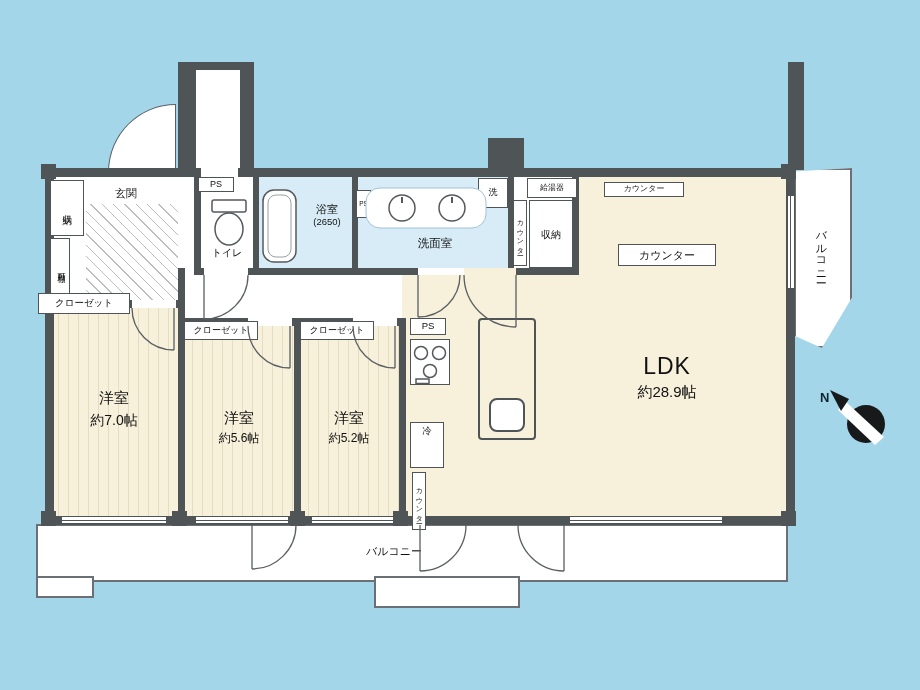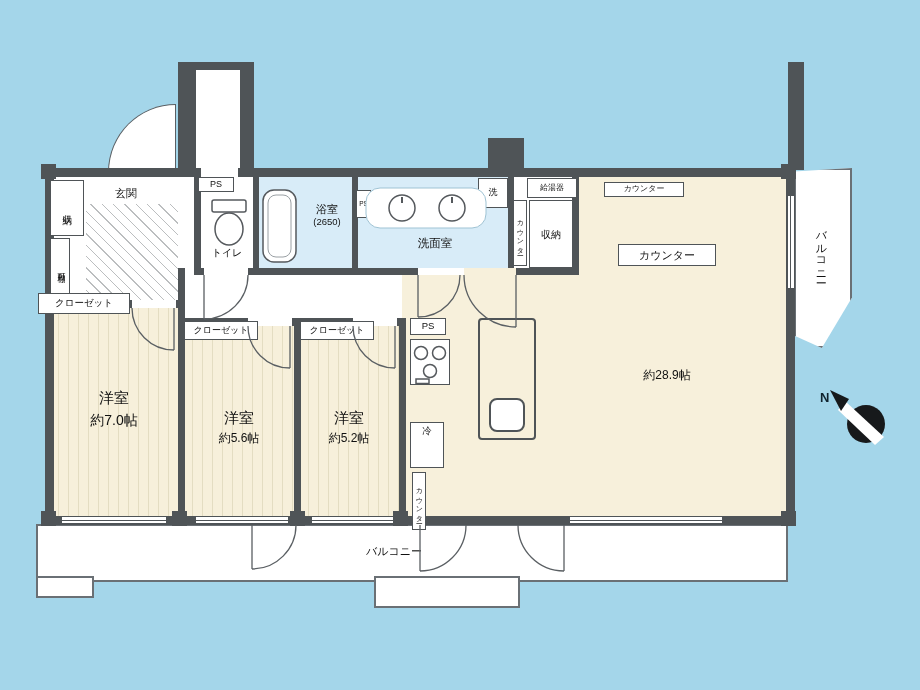--- a/index.html
+++ b/index.html
@@ -144,21 +144,22 @@
   <div class="abs" style="left:489px;top:398px;width:36px;height:34px;background:#fff;border:2px solid #4f5457;border-radius:8px"></div>
 
   <div class="lbl" style="left:92px;top:186px;width:68px;font-size:11px">玄関</div>
   <div class="lbl" style="left:198px;top:246px;width:58px;font-size:10px">トイレ</div>
   <div class="lbl" style="left:298px;top:202px;width:58px;font-size:11px">
     <div>浴室</div>
     <div style="font-size:9.5px">(2650)</div>
   </div>
   <div class="lbl" style="left:398px;top:236px;width:74px;font-size:11.5px">洗面室</div>
   <div class="lbl" style="left:592px;top:352px;width:150px">
-    <div style="font-size:12px;margin-top:16px">約28.9帖</div>
+    <div style="font-size:23px;letter-spacing:1px">LDK</div>
+    <div style="font-size:15px;margin-top:0">約28.9帖</div>
   </div>
   <div class="lbl" style="left:49px;top:388px;width:130px">
     <div style="font-size:15px">洋室</div>
     <div style="font-size:14px;margin-top:3px">約7.0帖</div>
   </div>
   <div class="lbl" style="left:183px;top:408px;width:112px">
     <div style="font-size:15px">洋室</div>
     <div style="font-size:12px;margin-top:3px">約5.6帖</div>
   </div>
   <div class="lbl" style="left:299px;top:408px;width:100px">

